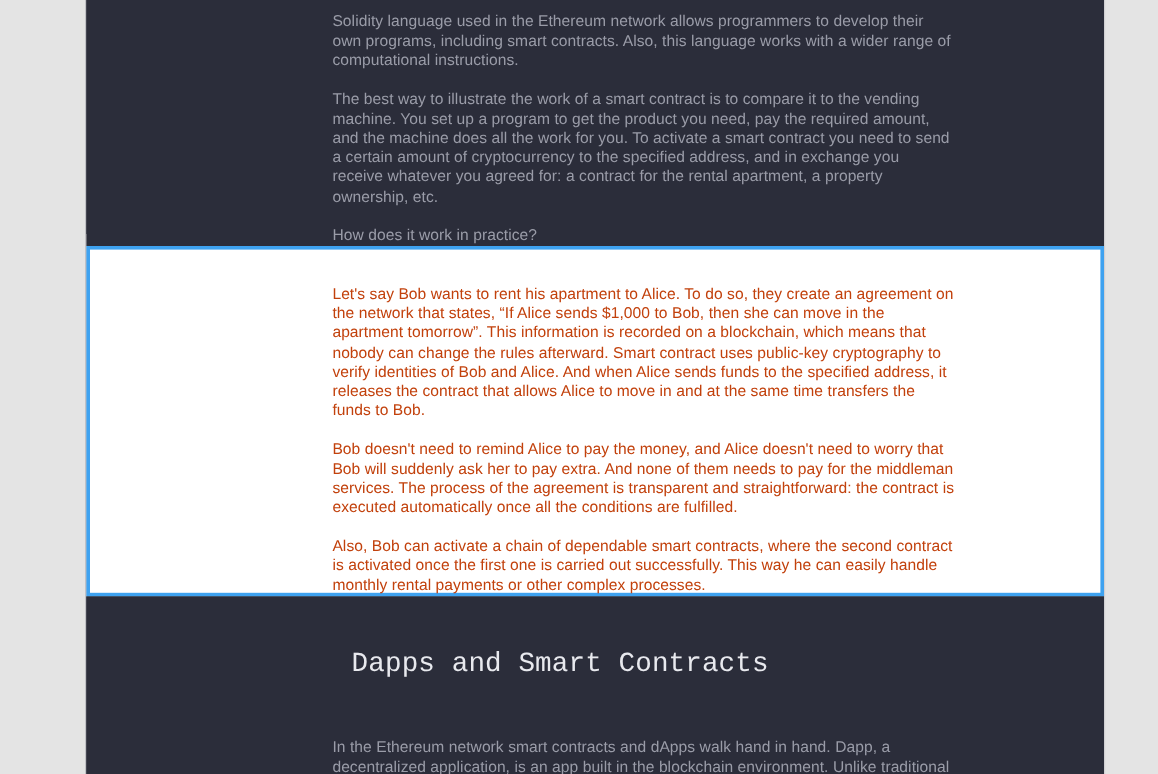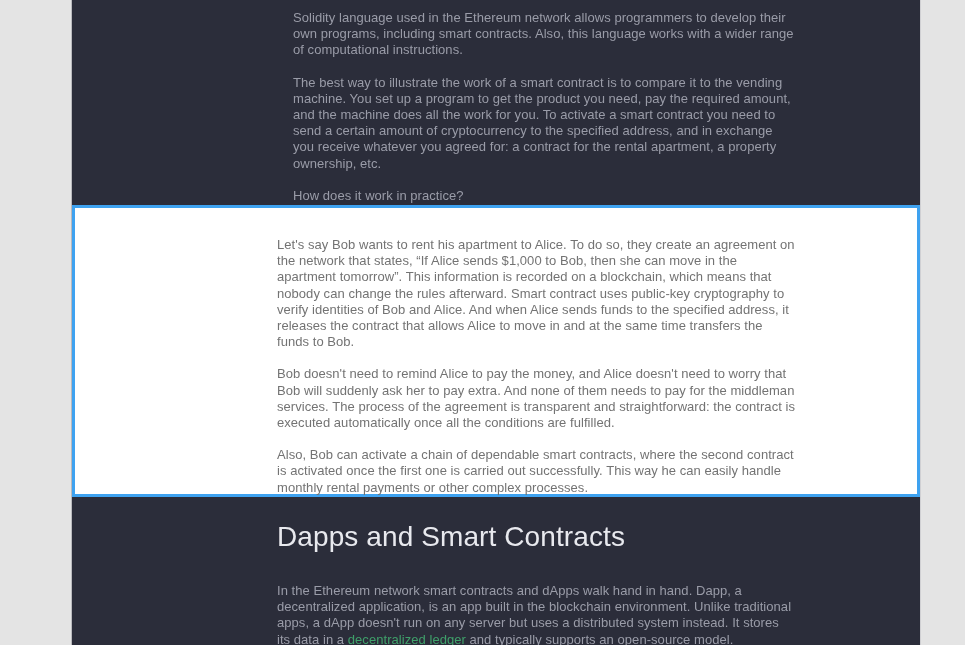--- a/index.html
+++ b/index.html
@@ -62,56 +62,56 @@
   p.para {
     margin: 0 0 16px 0;
     font-size: 13px;
     line-height: 16.2px;
     color: #9a9ca8;
     letter-spacing: 0.05px;
   }
   p.para:last-child { margin-bottom: 4px; }
 
   h2.section-heading {
-    margin: 0;
-    font-size: 28px;
+    margin: 16px;
+    font-size: 23px;
     font-weight: 400;
     line-height: 26px;
     color: #e8e9ee;
     letter-spacing: 0.1px;
+    font-family: Liberation Mono, monospace;
   }
 
   a.inline-link {
     color: #3fa06a;
     text-decoration: none;
   }
 
   
   #section-intro {
     top: 0;
     height: 195px;
     background: #2b2d3a;
-    padding-left: 16px;
   }
   #section-intro .section-inner { padding-top: 10px; }
 
   
   #section-selected {
     top: 205px;
     height: 292px;
     background: #ffffff;
     border: 3px solid #3ea2f0;
   }
   #section-selected .section-inner {
     padding-top: 29px;
     padding-left: 202px;
     padding-right: 122px;
   }
   #section-selected p.para {
-    color: #737373;
+    color: #c2410c;
   }
 
   
   #section-dapps {
     top: 497px;
     height: 148px;
     background: #2b2d3a;
   }
   #section-dapps .heading-wrap { padding-top: 27px; }
   #section-dapps .body-wrap    { padding-top: 33px; }

